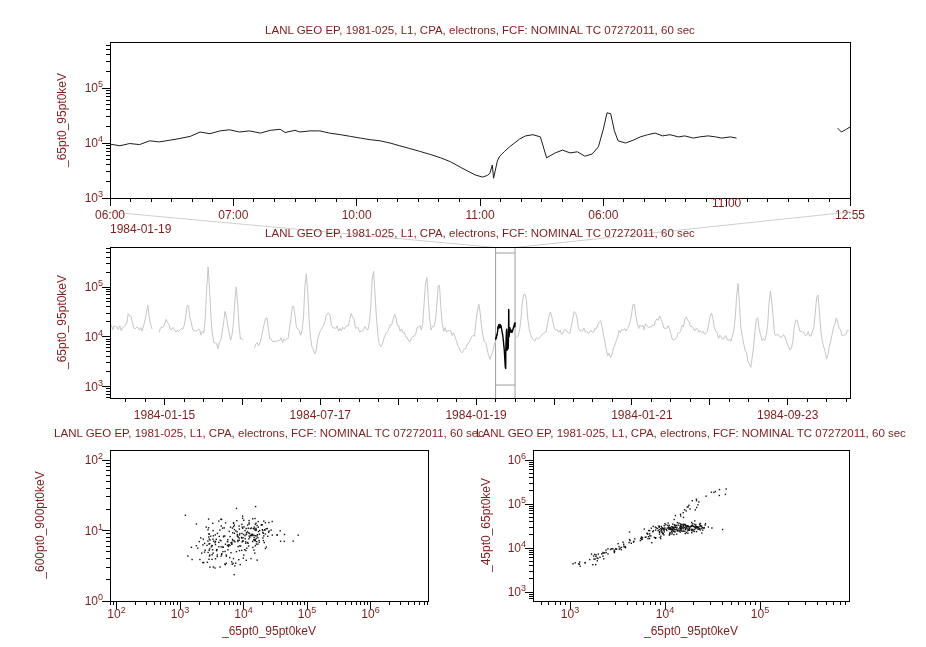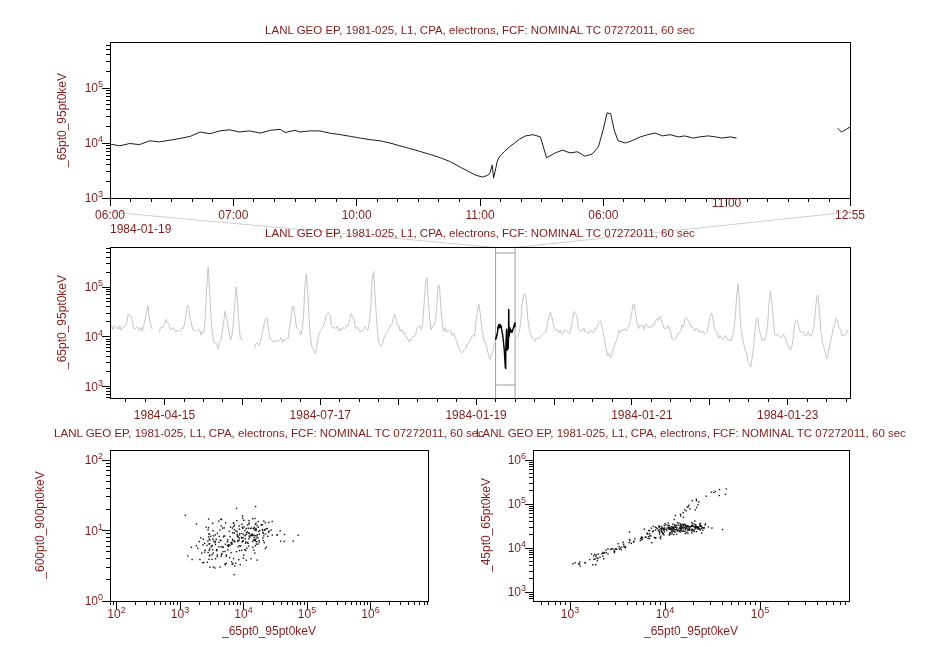--- a/index.html
+++ b/index.html
@@ -940,25 +940,25 @@
       <div class="tickc" style="left: 110px; top: 208px;">06:00</div>
       <div class="tickc" style="left: 233.333px; top: 208px;">07:00</div>
       <div class="tickc" style="left: 356.667px; top: 208px;">10:00</div>
       <div class="tickc" style="left: 480px; top: 208px;">11:00</div>
       <div class="tickc" style="left: 603.333px; top: 208px;">06:00</div>
       <div class="tickc" style="left: 726.667px; top: 196px;">11:00</div>
       <div class="tickc" style="left: 850px; top: 208px;">12:55</div>
       <div class="tickr" style="left: 55px; top: 377.5px;">10<sup>3</sup></div>
       <div class="tickr" style="left: 55px; top: 327.75px;">10<sup>4</sup></div>
       <div class="tickr" style="left: 55px; top: 278px;">10<sup>5</sup></div>
-      <div class="tickc" style="left: 164.526px; top: 408px;">1984-04-15</div>
+      <div class="tickc" style="left: 164.526px; top: 408px;">1984-01-15</div>
       <div class="tickc" style="left: 320.316px; top: 408px;">1984-07-17</div>
       <div class="tickc" style="left: 476.105px; top: 408px;">1984-01-19</div>
       <div class="tickc" style="left: 631.895px; top: 408px; margin-left: 10px;">1984-01-21</div>
-      <div class="tickc" style="left: 787.684px; top: 408px;">1984-01-23</div>
+      <div class="tickc" style="left: 787.684px; top: 408px;">1984-09-23</div>
       <div class="tickr" style="left: 55px; top: 592px; text-align: right;">10<sup>0</sup></div>
       <div class="tickr" style="left: 55px; top: 521.5px;">10<sup>1</sup></div>
       <div class="tickr" style="left: 55px; top: 451px;">10<sup>2</sup></div>
       <div class="tickc" style="left: 116.5px; top: 605px;">10<sup>2</sup></div>
       <div class="tickc" style="left: 180px; top: 605px;">10<sup>3</sup></div>
       <div class="tickc" style="left: 243.5px; top: 605px;">10<sup>4</sup></div>
       <div class="tickc" style="left: 307px; top: 605px;">10<sup>5</sup></div>
       <div class="tickc" style="left: 370.5px; top: 605px;">10<sup>6</sup></div>
       <div class="tickr" style="left: 478px; top: 583px;">10<sup>3</sup></div>
       <div class="tickr" style="left: 478px; top: 539px;">10<sup>4</sup></div>

